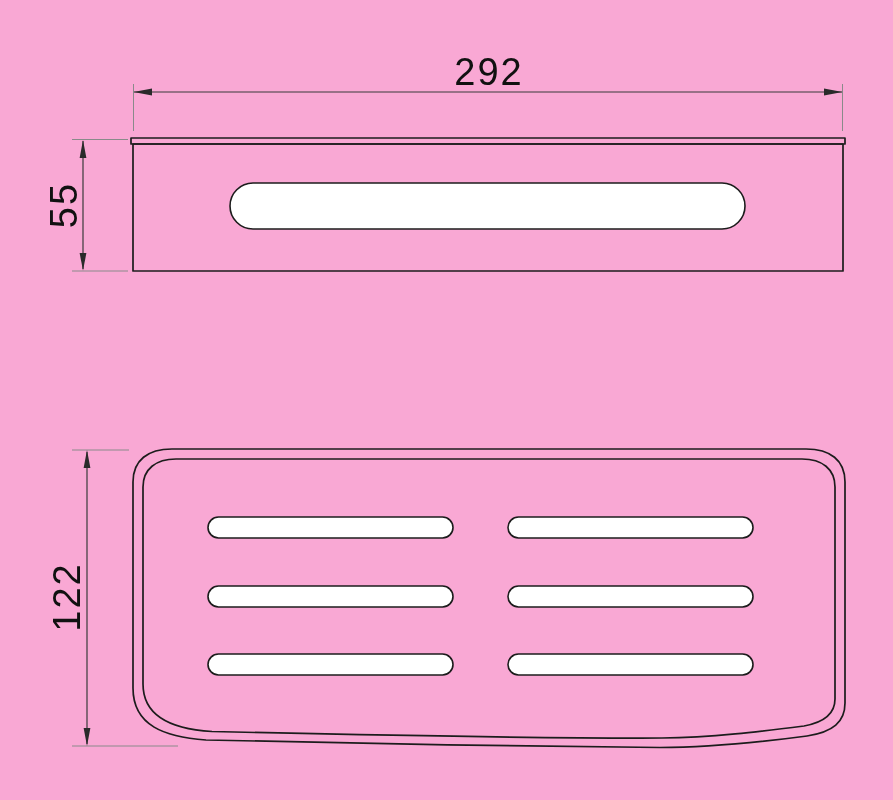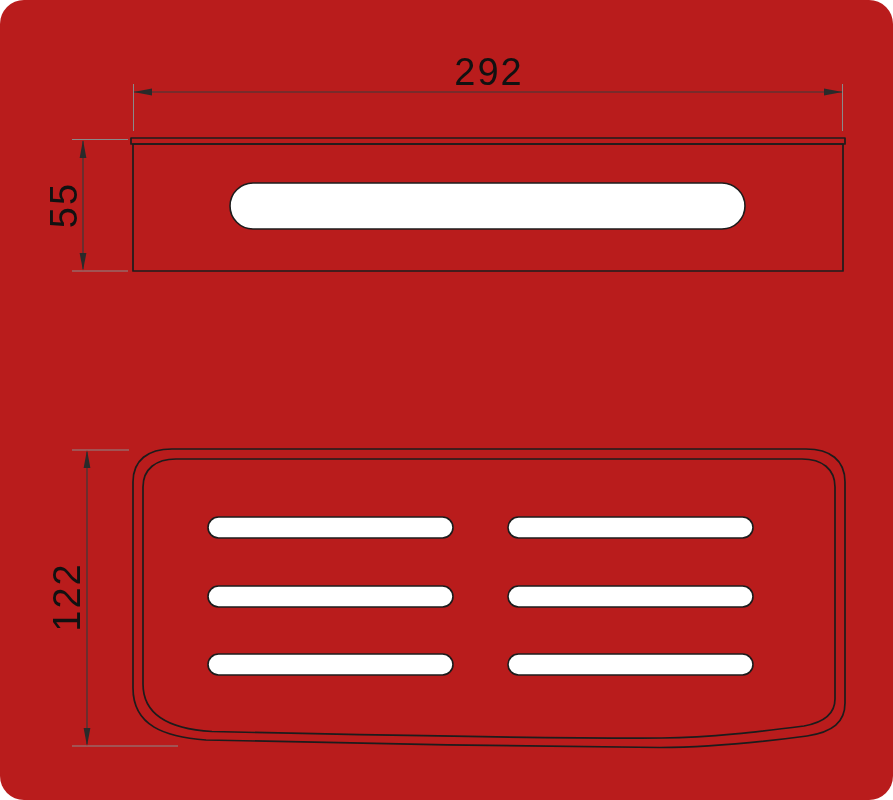--- a/index.html
+++ b/index.html
@@ -4,23 +4,22 @@
 <style>
   html, body {
     margin: 0;
     padding: 0;
     background: #ffffff;
   }
   .canvas {
     position: relative;
     width: 893px;
     height: 800px;
-    background: #b91c1c;
+    background: #f9a8d4;
     overflow: hidden;
-    border-radius: 24px;
   }
   svg { display: block; }
   .part {
     stroke: #1c1c1c;
     stroke-width: 1.7;
     fill: none;
     stroke-linejoin: round;
     stroke-linecap: round;
   }
   .slot {

